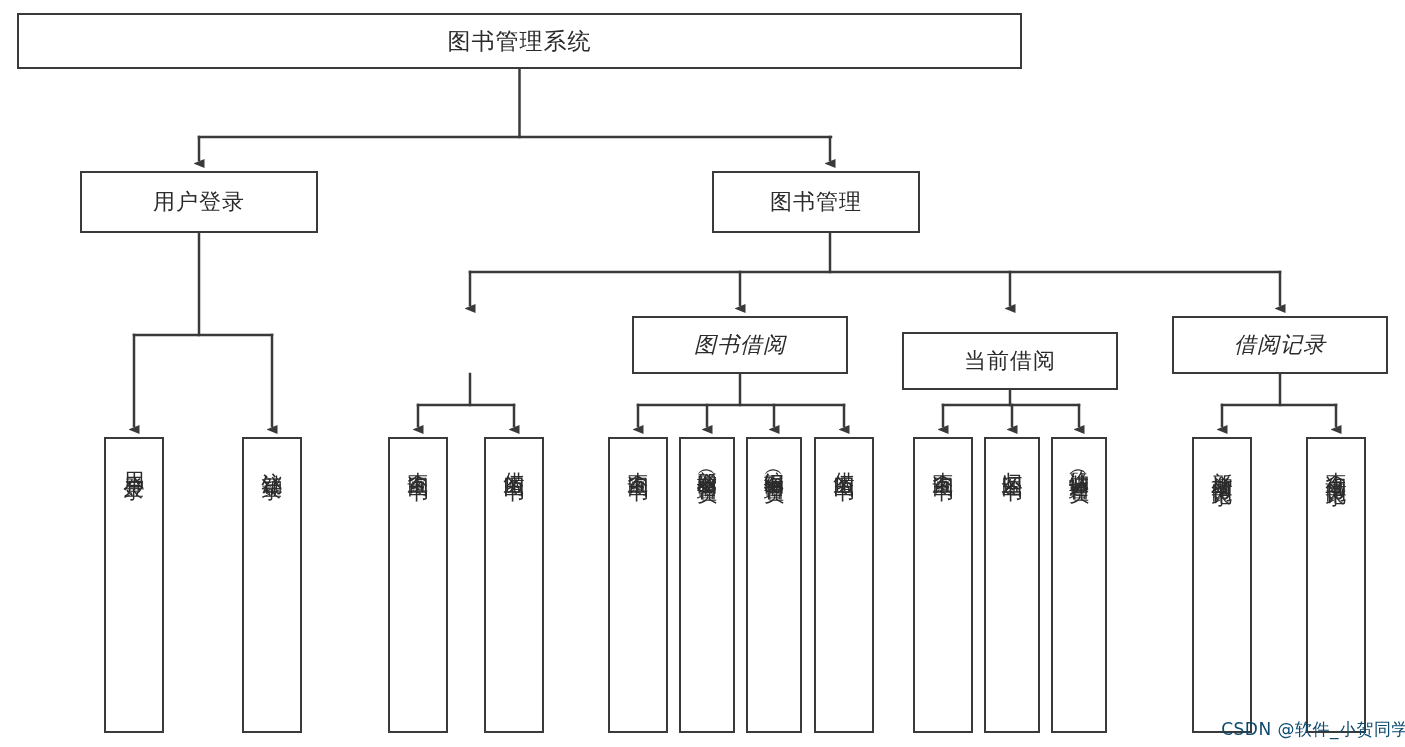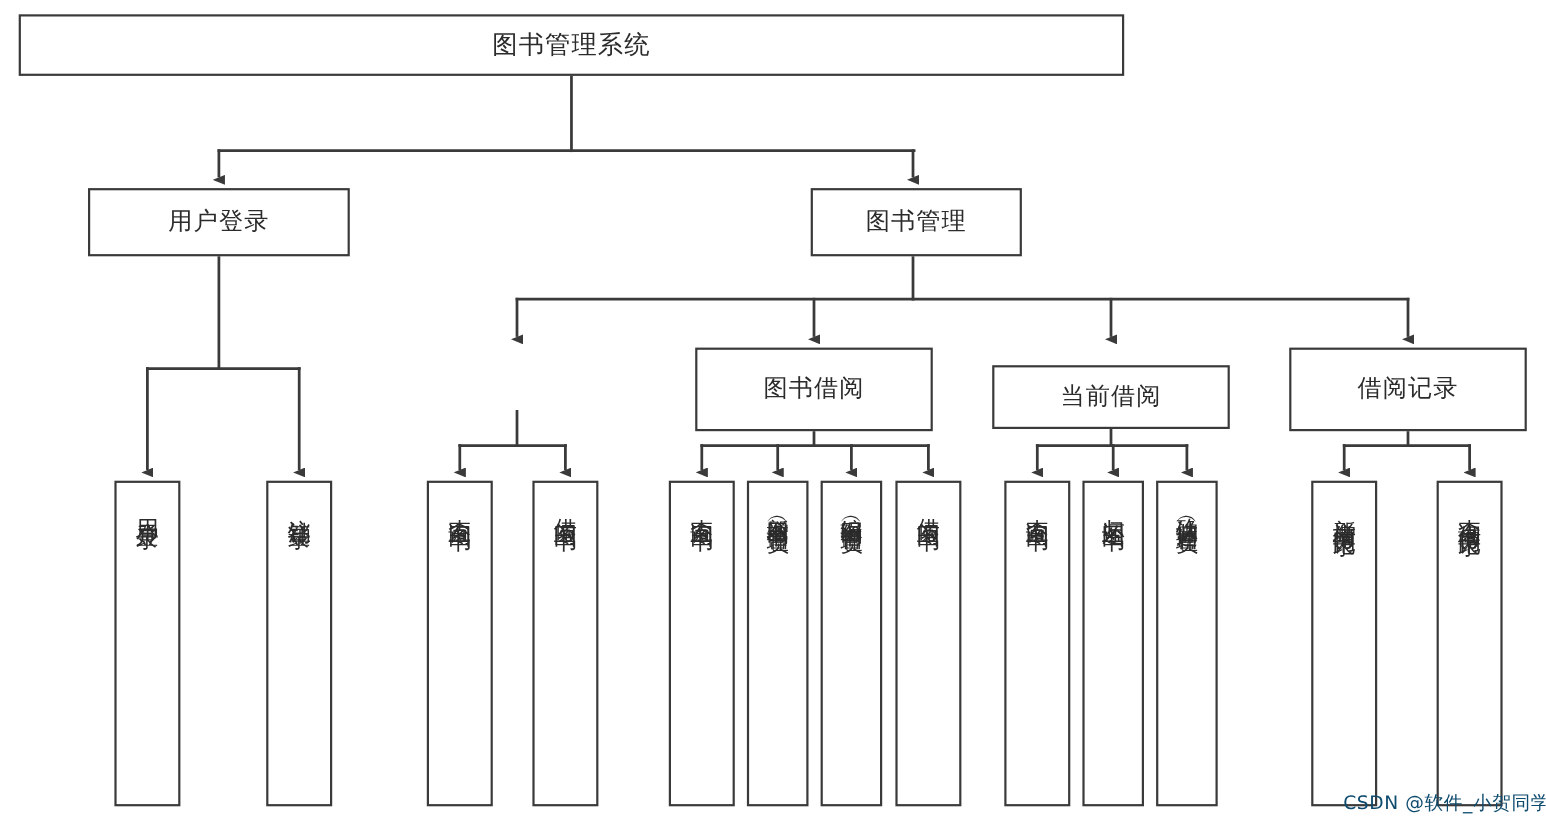--- a/index.html
+++ b/index.html
@@ -133,31 +133,31 @@
     </g>
   </svg>
 
   <div class="node horiz root" style="left: 17px; top: 13px; width: 1005px; height: 56px;">
     <span class="label">图书管理系统</span>
   </div>
 
   <div class="node horiz" style="left: 80px; top: 171px; width: 238px; height: 62px;">
     <span class="label">用户登录</span>
   </div>
-  <div class="node horiz" style="left: 712px; top: 171px; width: 192px; height: 62px; margin-left: 25px;">
+  <div class="node horiz" style="left: 712px; top: 171px; width: 208px; height: 62px;">
     <span class="label">图书管理</span>
   </div>
 
-  <div class="node horiz" style="left: 632px; top: 316px; width: 216px; height: 76px;">
+  <div class="node horiz" style="left: 632px; top: 316px; width: 216px; height: 58px; font-style: italic;">
     <span class="label">图书借阅</span>
   </div>
   <div class="node horiz" style="left: 902px; top: 332px; width: 216px; height: 58px;">
     <span class="label">当前借阅</span>
   </div>
-  <div class="node horiz" style="left: 1172px; top: 316px; width: 216px; height: 76px;">
+  <div class="node horiz" style="left: 1172px; top: 316px; width: 216px; height: 58px; font-style: italic;">
     <span class="label">借阅记录</span>
   </div>
 
   <div class="node vert" style="left: 104px; top: 437px; width: 60px; height: 296px;">
     <span class="label">用户登录</span>
   </div>
   <div class="node vert" style="left: 242px; top: 437px; width: 60px; height: 296px;">
     <span class="label">注销登录</span>
   </div>
   <div class="node vert" style="left: 388px; top: 437px; width: 60px; height: 296px;">

